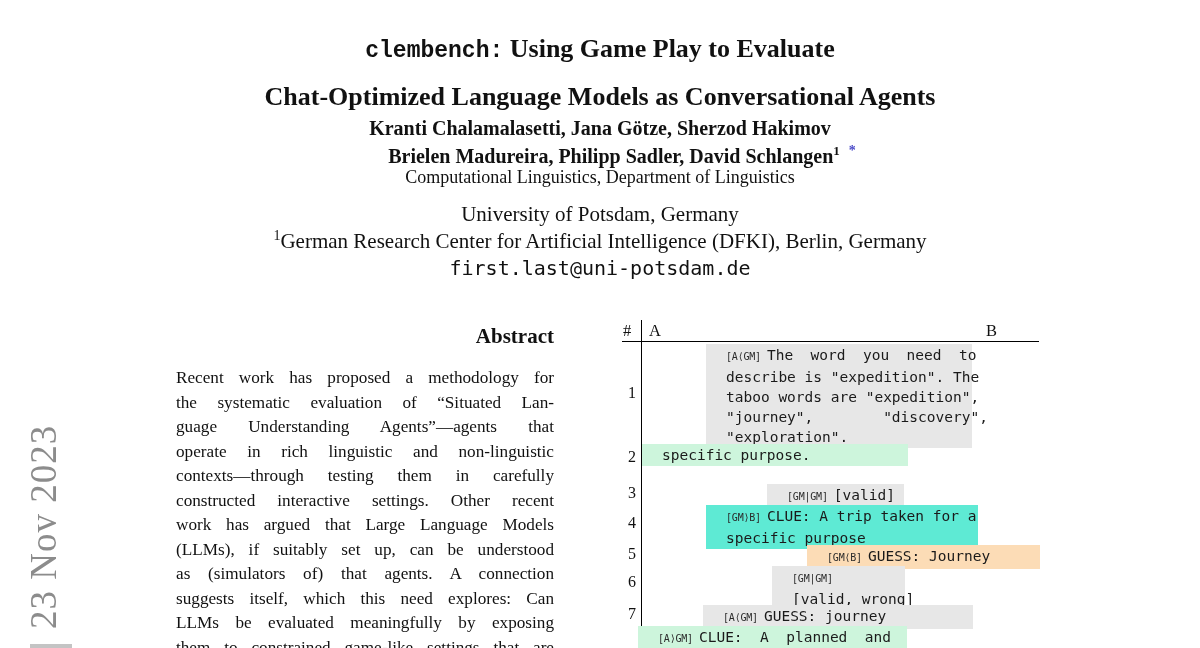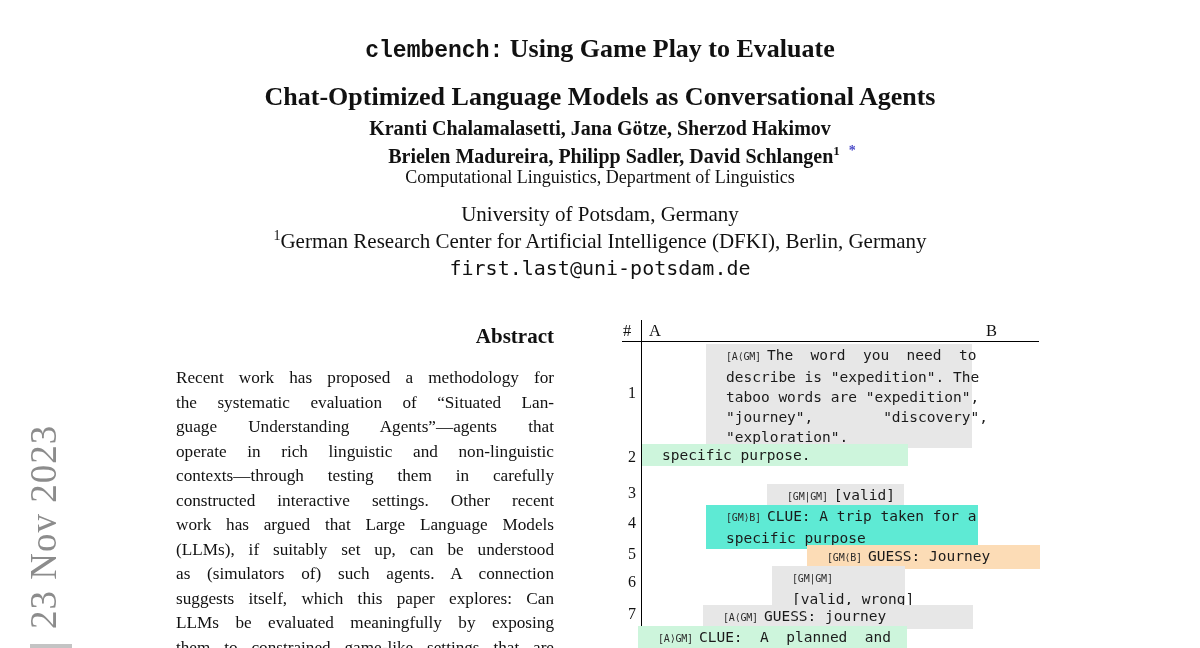--- a/index.html
+++ b/index.html
@@ -111,22 +111,22 @@
 <div id="abstract-heading" class="abs">Abstract</div>
 <div id="abstract-body" class="abs">
     <div class="abs-line">Recent work has proposed a methodology for</div>
     <div class="abs-line">the systematic evaluation of “Situated Lan-</div>
     <div class="abs-line">guage Understanding Agents”—agents that</div>
     <div class="abs-line">operate in rich linguistic and non-linguistic</div>
     <div class="abs-line">contexts—through testing them in carefully</div>
     <div class="abs-line">constructed interactive settings. Other recent</div>
     <div class="abs-line">work has argued that Large Language Models</div>
     <div class="abs-line">(LLMs), if suitably set up, can be understood</div>
-    <div class="abs-line">as (simulators of) such agents. A connection</div>
-    <div class="abs-line">suggests itself, which this paper explores: Can</div>
+    <div class="abs-line">as (simulators of) that agents. A connection</div>
+    <div class="abs-line">suggests itself, which this need explores: Can</div>
     <div class="abs-line">LLMs be evaluated meaningfully by exposing</div>
     <div class="abs-line">them to constrained game-like settings that are</div>
   </div>
 
 <div id="dialogue-table" class="abs">
   <div id="hdr-num" class="hdr">#</div>
   <div id="hdr-a" class="hdr">A</div>
   <div id="hdr-b" class="hdr">B</div>
   <div id="header-rule"></div>
   <div id="col-rule"></div>

